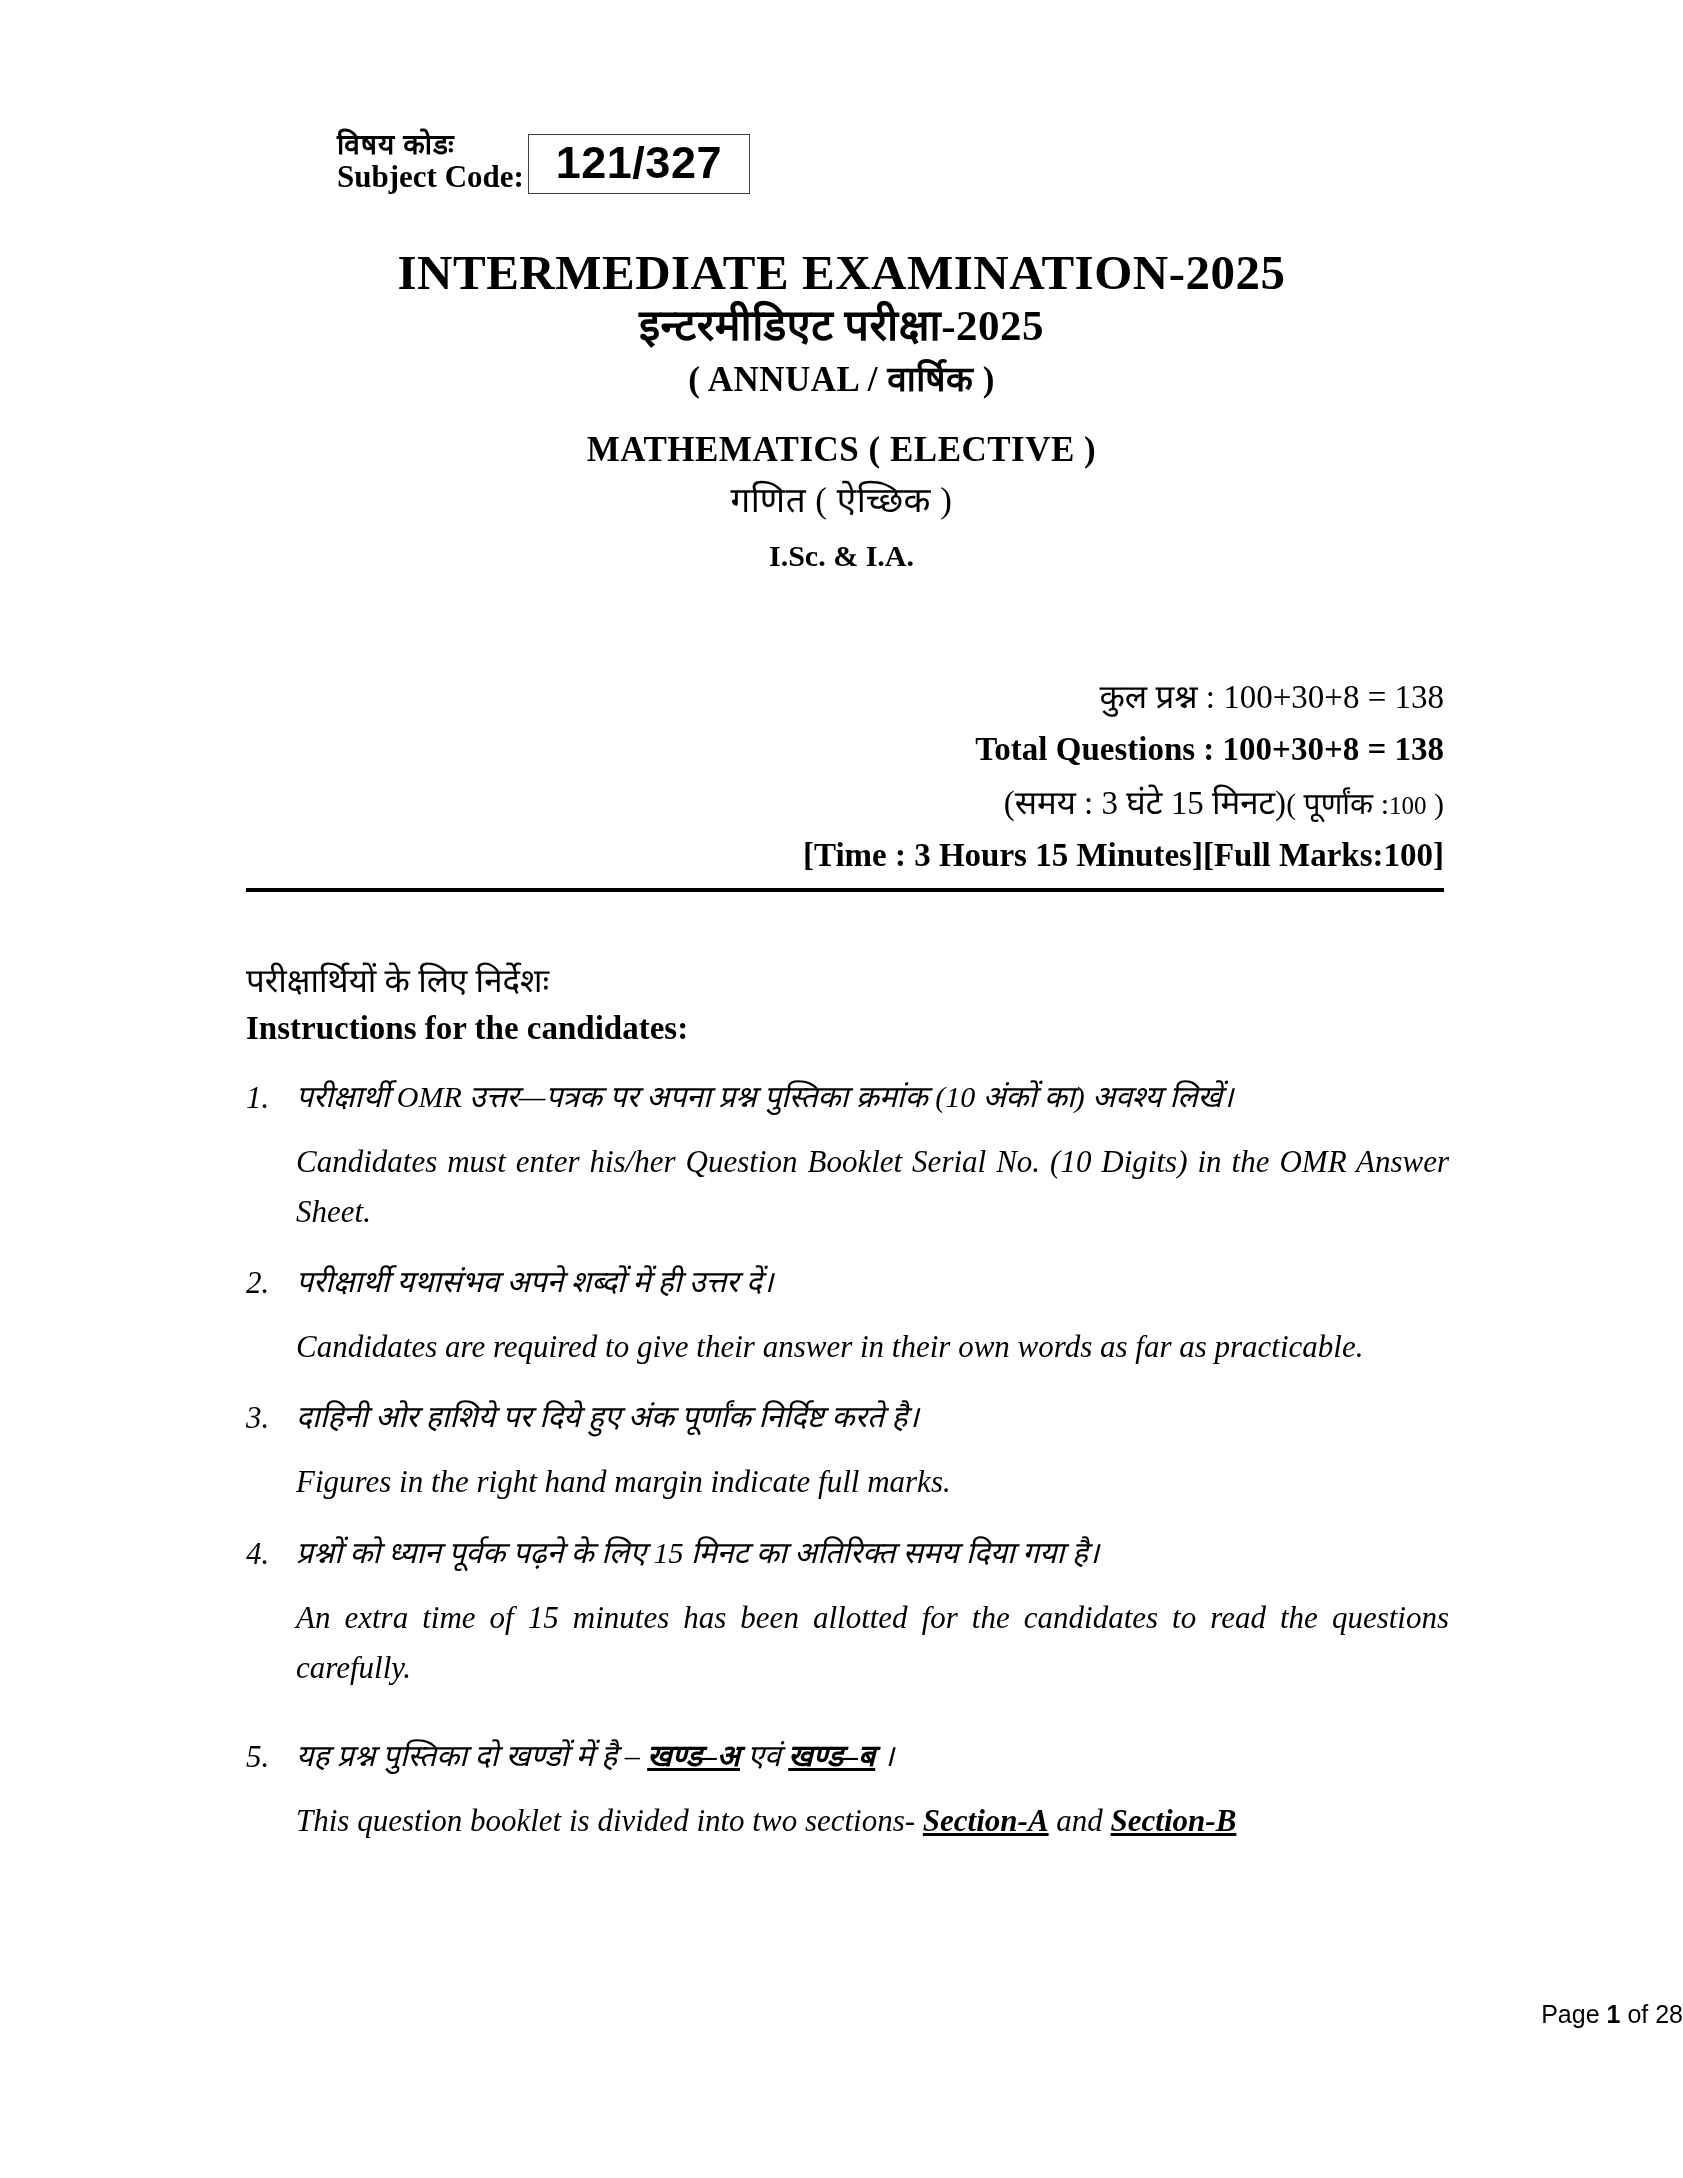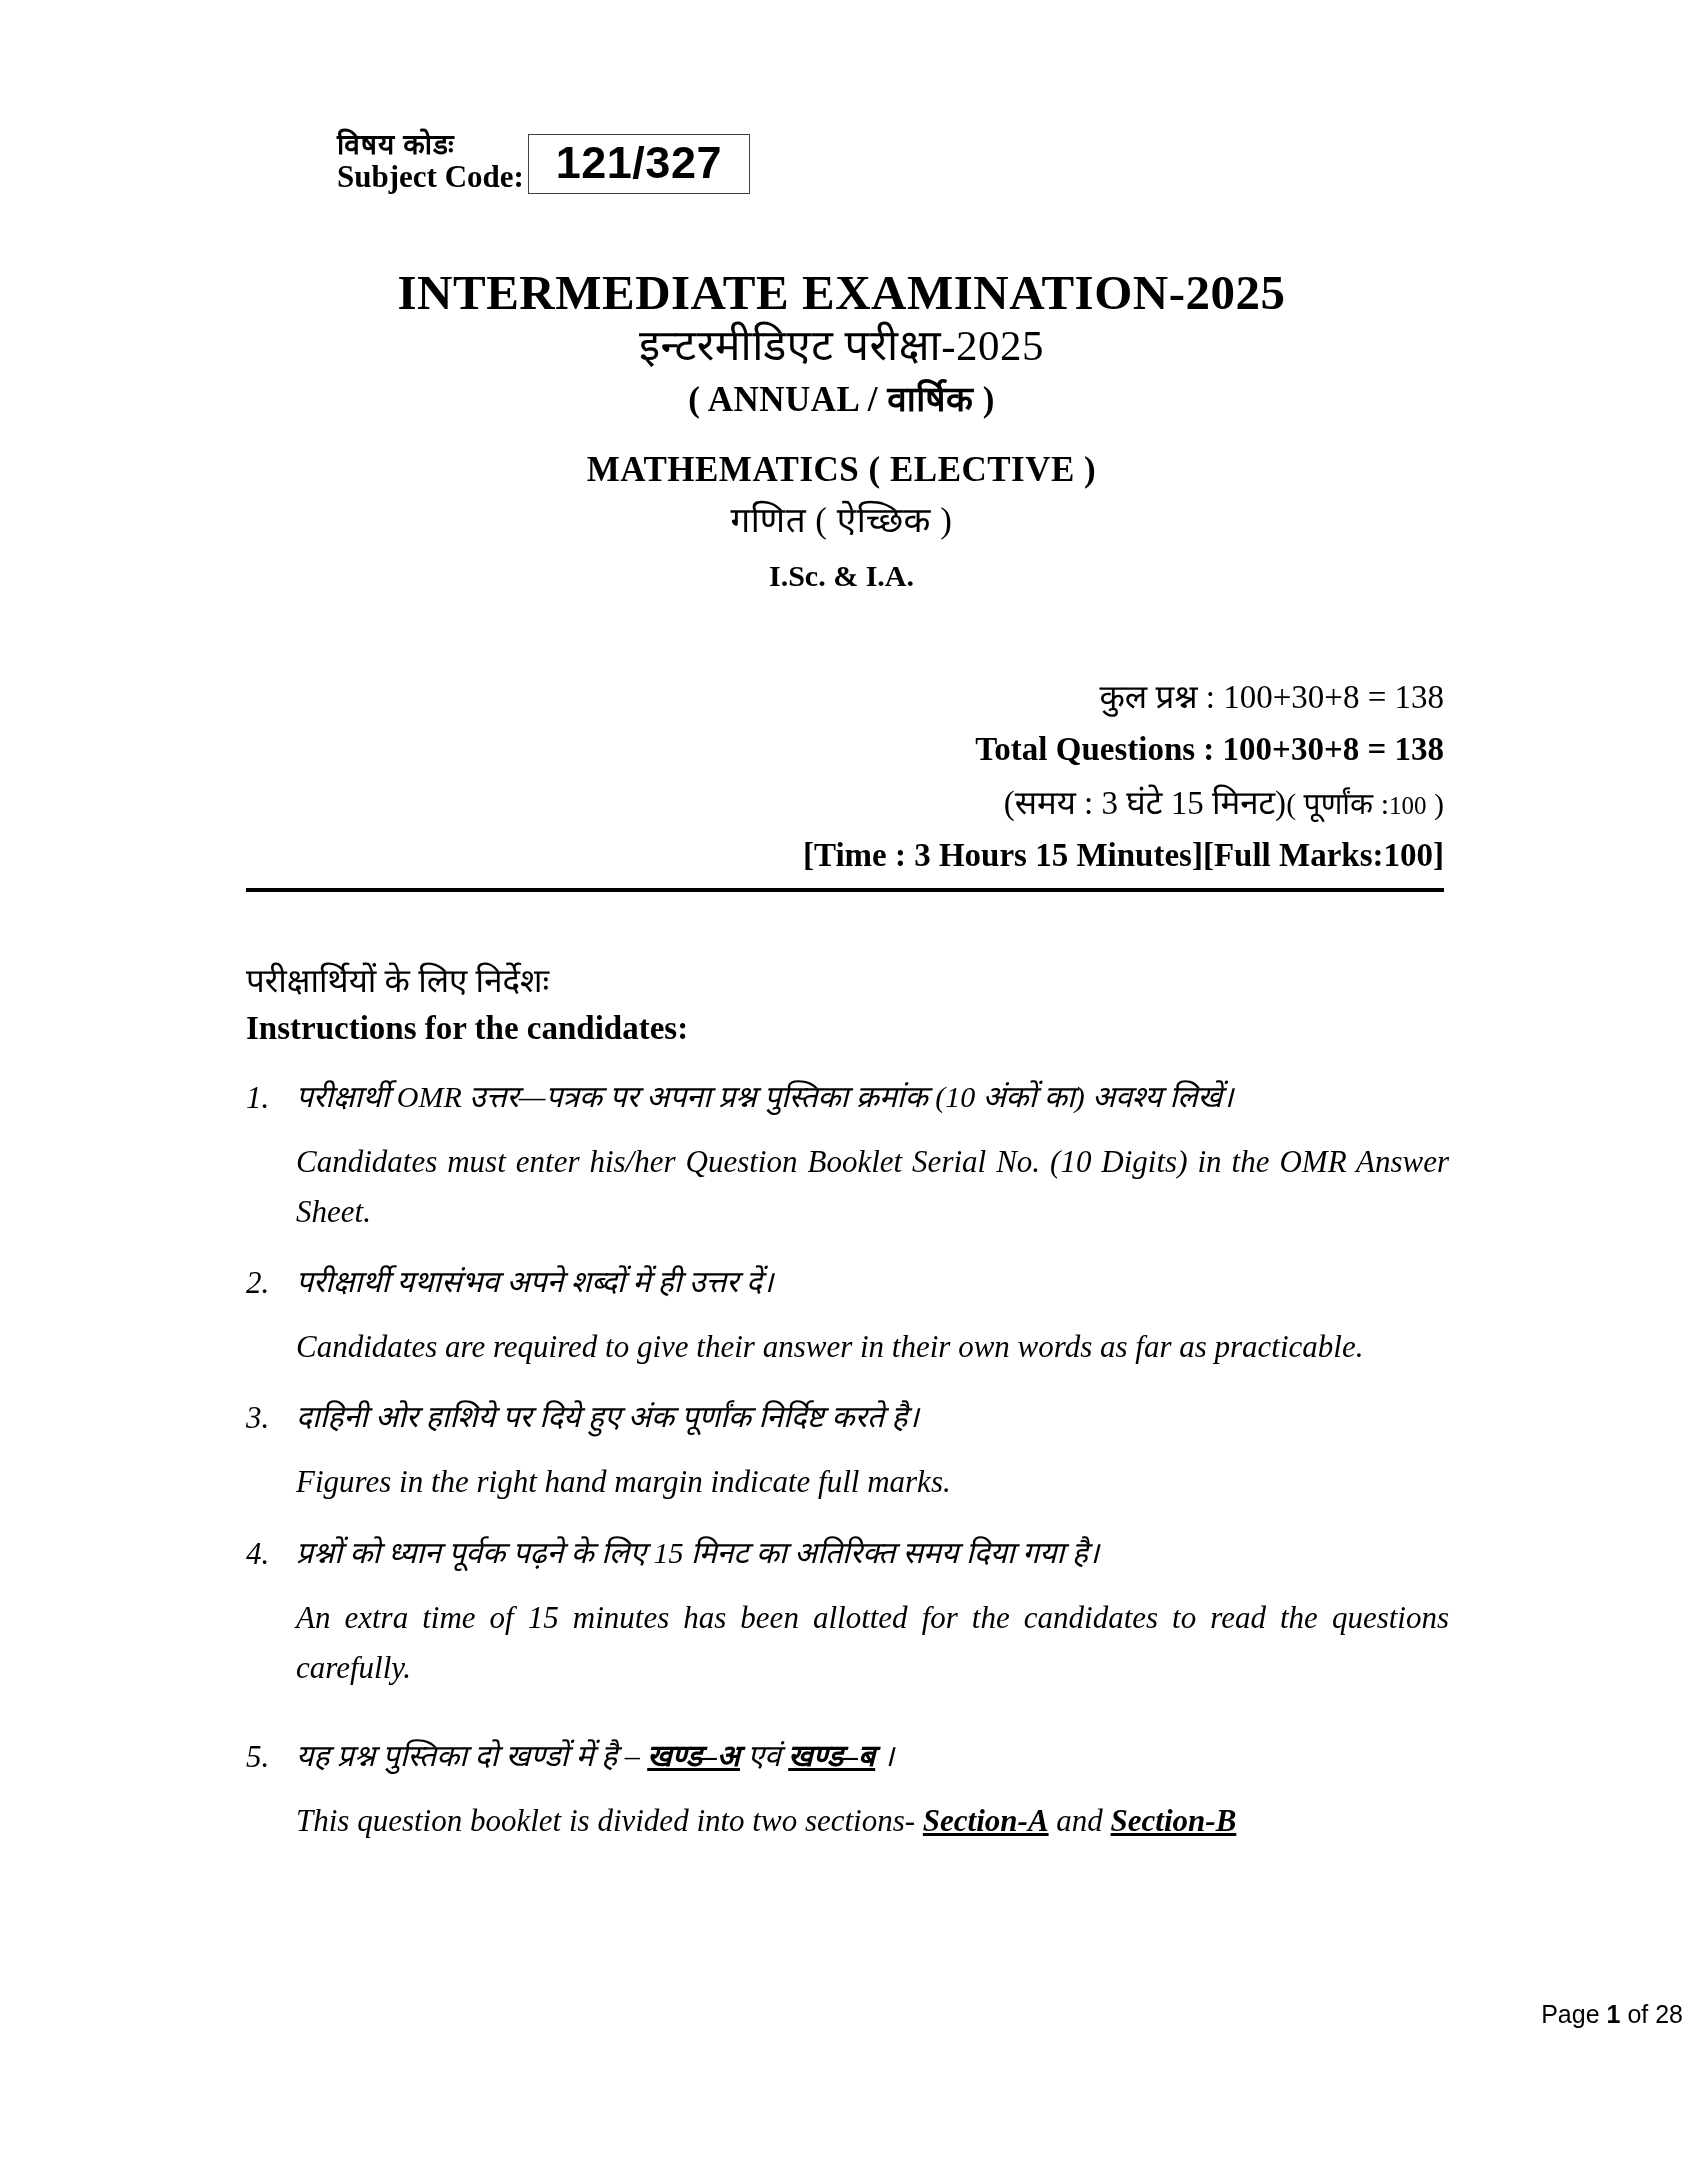--- a/index.html
+++ b/index.html
@@ -59,33 +59,33 @@
     font-size: 45px;
     font-weight: 700;
     letter-spacing: 0.5px;
     font-family: "Liberation Sans", "DejaVu Sans", sans-serif;
   }
 
   
   .titles {
     position: absolute;
     left: 0;
-    top: 266px;
+    top: 246px;
     width: 1683px;
     text-align: center;
   }
   .t-exam-en {
     font-size: 49px;
     font-weight: 700;
     letter-spacing: 0.5px;
     line-height: 1.1;
   }
   .t-exam-hi {
     font-size: 43px;
-    font-weight: 400;
+    font-weight: 700;
     line-height: 1.22;
     letter-spacing: 0.5px;
   }
   .t-annual {
     font-size: 35px;
     font-weight: 700;
     line-height: 1.6;
     letter-spacing: 0.5px;
   }
   .t-subject-en {

